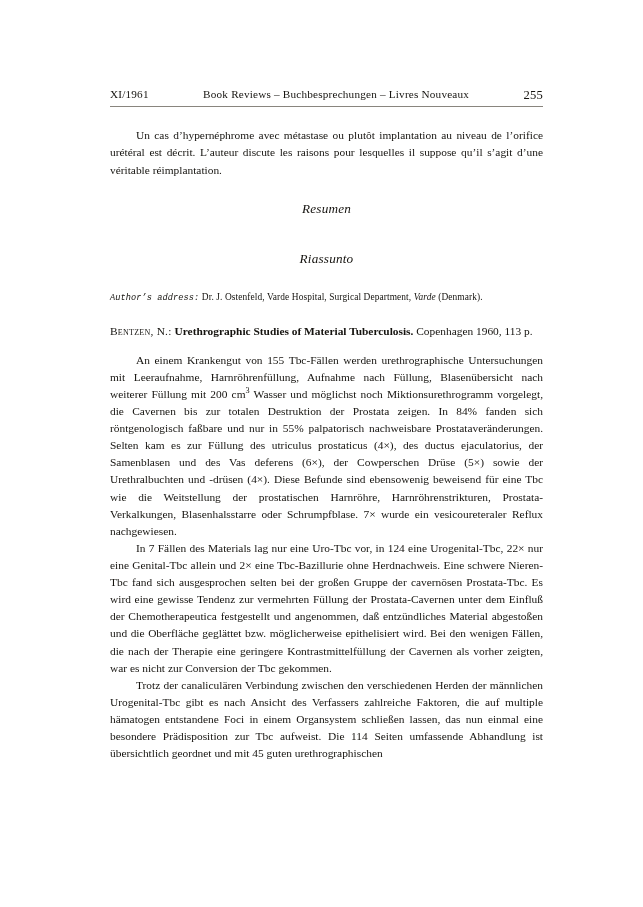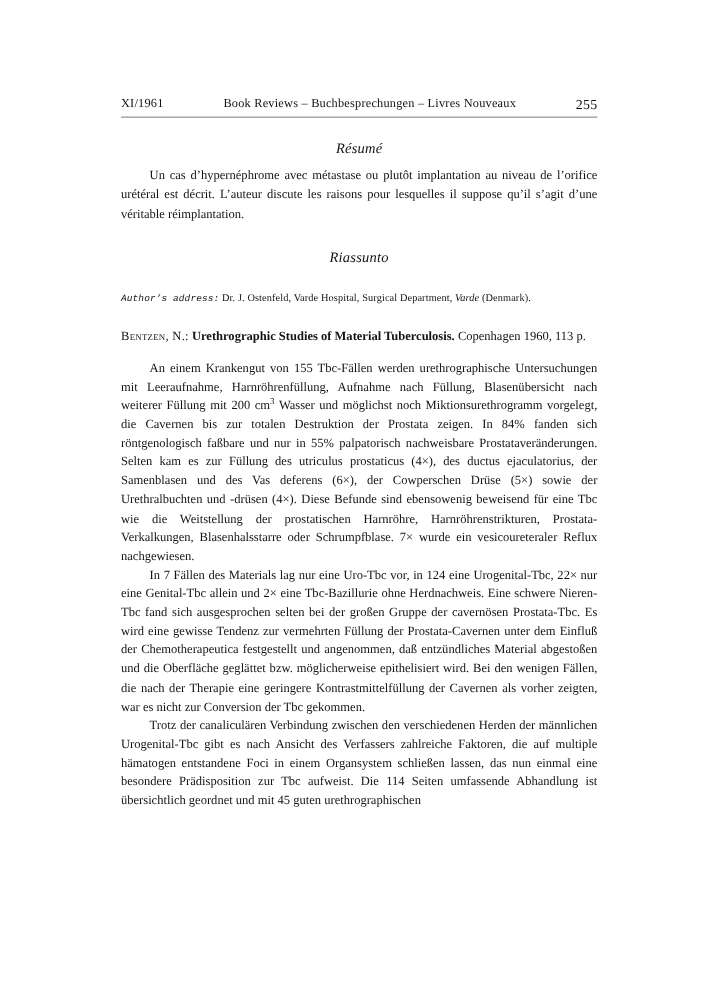--- a/index.html
+++ b/index.html
@@ -62,21 +62,21 @@
   .abs-body {
     font-size: 11.4px;
     line-height: 1.52;
     text-align: justify;
     text-justify: inter-word;
     hyphens: manual;
   }
   .abs-body .ind { display: inline-block; width: 26px; }
 
   .abs-block.sp2 { margin-top: 22px; }
-  .abs-block.sp3 { margin-top: 22px; }
+  .abs-block.sp3 { margin-top: 34px; }
 
   
   .addr {
     margin-top: 24px;
     font-size: 9.4px;
     line-height: 1.4;
     letter-spacing: .1px;
   }
   .addr .lbl {
     font-style: italic;
@@ -136,25 +136,25 @@
 <div class="page">
 
   <div class="runhead">
     <span class="folio-left">XI/1961</span>
     <span class="runtitle">Book Reviews – Buchbesprechungen – Livres Nouveaux</span>
     <span class="folio-right">255</span>
   </div>
   <div class="runrule"></div>
 
   <div class="abs-block">
-    <div class="abs-title">Résumé</div>
     <div class="abs-body"><span class="ind"></span><span>Un cas d’hypernéphrome avec métastase ou plutôt implantation au niveau de l’orifice urétéral est décrit. L’auteur discute les raisons pour lesquelles il suppose qu’il s’agit d’une véritable réimplantation.</span></div>
   </div>
 
   <div class="abs-block sp2">
+    <div class="abs-title">Resumen</div>
   </div>
 
   <div class="abs-block sp3">
     <div class="abs-title">Riassunto</div>
   </div>
 
   <div class="addr">
     <span class="lbl">Author’s address:</span><span> Dr. J. Ostenfeld, Varde Hospital, Surgical Department, </span><span class="it">Varde</span><span> (Denmark).</span>
   </div>
 

